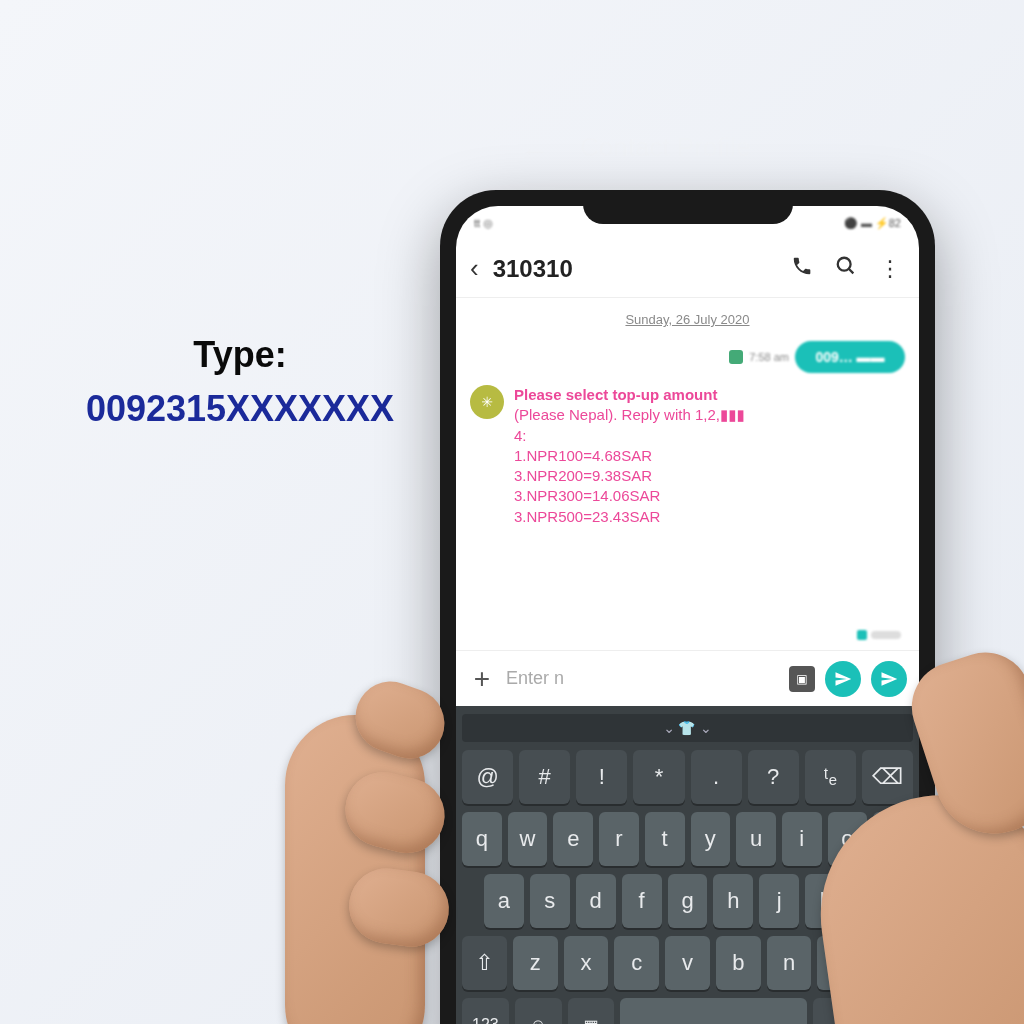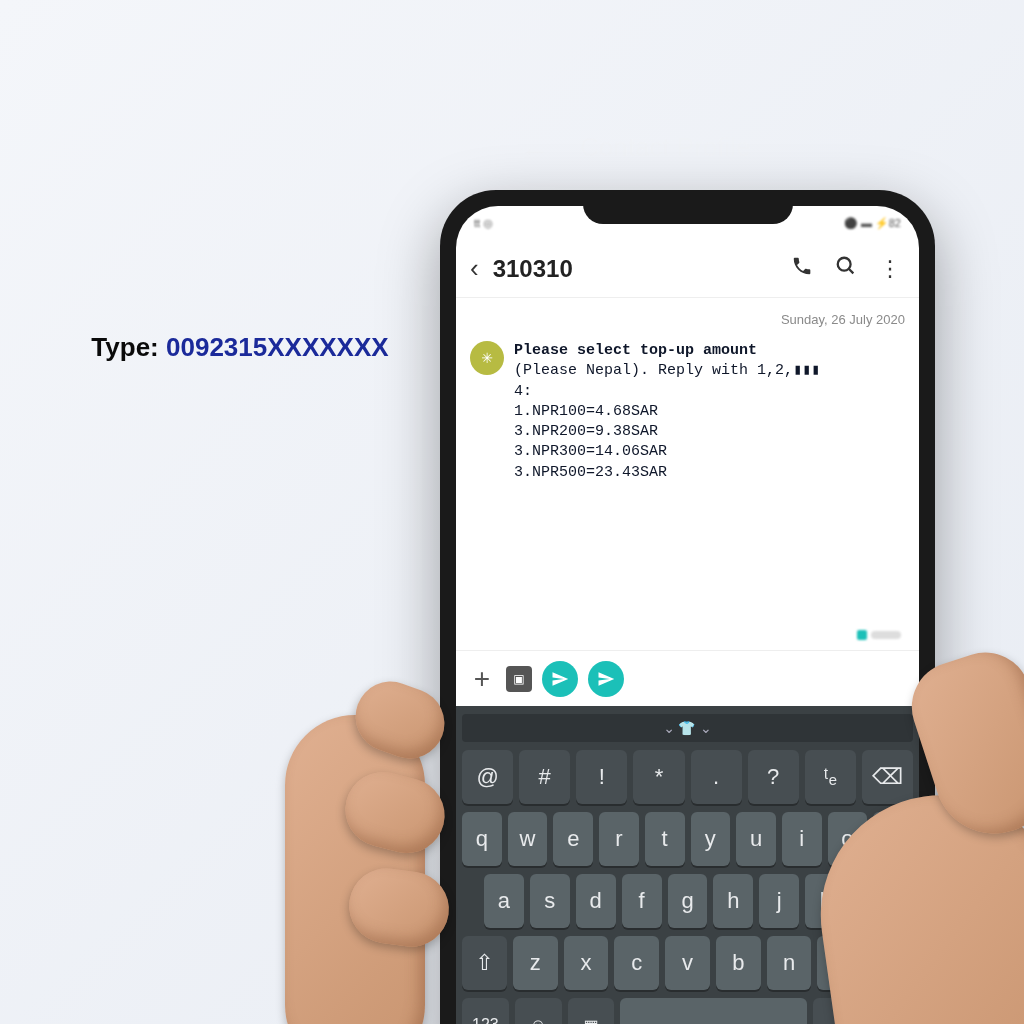--- a/index.html
+++ b/index.html
@@ -11,21 +11,21 @@
     position: relative;
     overflow: hidden;
   }
 
   
   .instructions {
     position: absolute;
     left: 40px;
     top: 328px;
     width: 400px;
-    font-size: 26px;
+    font-size: 36px;
     font-weight: 700;
     color: #0a0a0a;
     line-height: 1.5;
     text-align: center;
   }
   .instructions .blue { color: #1b2a9a; }
 
   
   .ghost-header {
     position: absolute;
@@ -107,25 +107,26 @@
   .app-header .title { flex: 1; font-size: 24px; font-weight: 600; color: #222; }
   .app-header .icon { width: 30px; text-align: center; font-size: 22px; color: #333; }
 
   
   .conv {
     padding: 10px 14px 6px;
     height: 352px;
     position: relative;
   }
   .date {
-    text-align: right;
+    text-align: center;
     font-size: 13px;
     color: #8a8a8a;
     margin: 4px 0 14px;
     filter: blur(0.6px);
+    text-decoration: underline;
   }
   .out-row {
     display: flex;
     justify-content: flex-end;
     align-items: center;
     gap: 6px;
     margin-bottom: 12px;
   }
   .out-time { font-size: 11px; color: #888; filter: blur(0.8px); }
   .sim-badge {
@@ -149,25 +150,24 @@
     margin-bottom: 10px;
   }
   .avatar {
     width: 34px; height: 34px; border-radius: 50%; background:#b7bb42;
     flex-shrink:0;
     display:flex; align-items:center; justify-content:center;
     color:#fff; font-size:14px;
   }
   .in-bubble {
     font-size: 15px;
-    color: #0f172a;
+    color: #ec4899;
     line-height: 1.35;
     max-width: 310px;
     filter: blur(0.4px);
-    font-family: Liberation Mono, monospace;
   }
   .in-bubble .bold { font-weight:700; }
   .read-dot {
     position:absolute;
     right:18px;
     bottom:10px;
     display:flex; gap:4px; align-items:center;
     filter: blur(1px);
   }
   .read-dot .sq { width:10px;height:10px;background:#1bc0b8;border-radius:2px; }
@@ -304,20 +304,25 @@
                 <circle cx="10" cy="10" r="7"></circle>
                 <line x1="20" y1="20" x2="15" y2="15"></line>
               </svg>
           </span>
           <span class="icon">⋮</span>
         </div>
 
         <div class="conv">
           <div class="date">Sunday, 26 July 2020</div>
 
+          <div class="out-row">
+            <span class="sim-badge"></span>
+            <span class="out-time">7:58 am</span>
+            <div class="out-bubble">009…  ▬▬</div>
+          </div>
 
           <div class="in-row">
             <div class="avatar">✳</div>
             <div class="in-bubble">
               <span class="bold">Please select top-up amount</span><br>
               <span>(Please Nepal). Reply with 1,2,▮▮▮</span><br>
               <span>4:</span><br>
               <span>1.NPR100=4.68SAR</span><br>
               <span>3.NPR200=9.38SAR</span><br>
               <span>3.NPR300=14.06SAR</span><br>
@@ -326,20 +331,21 @@
           </div>
 
           <div class="read-dot">
             <div class="sq"></div>
               <div class="bar"></div>
           </div>
         </div>
 
         <div class="input-bar">
           <span class="plus">+</span>
+          <span class="field">Enter n</span>
           <span class="em">▣</span>
           <span class="send">
             <svg width="18" height="18" viewBox="0 0 24 24" fill="#fff">
                 <path d="M2 21l21-9L2 3v7l15 2-15 2v7z"></path>
               </svg>
           </span>
           <span class="send">
             <svg width="18" height="18" viewBox="0 0 24 24" fill="#fff">
                 <path d="M2 21l21-9L2 3v7l15 2-15 2v7z"></path>
               </svg>

